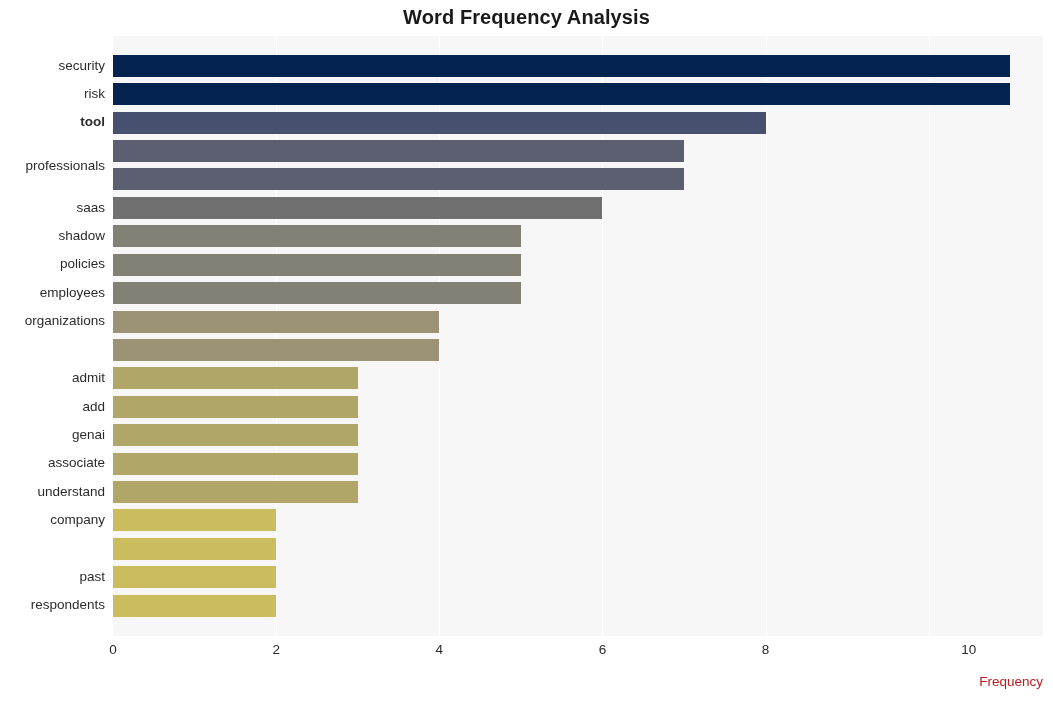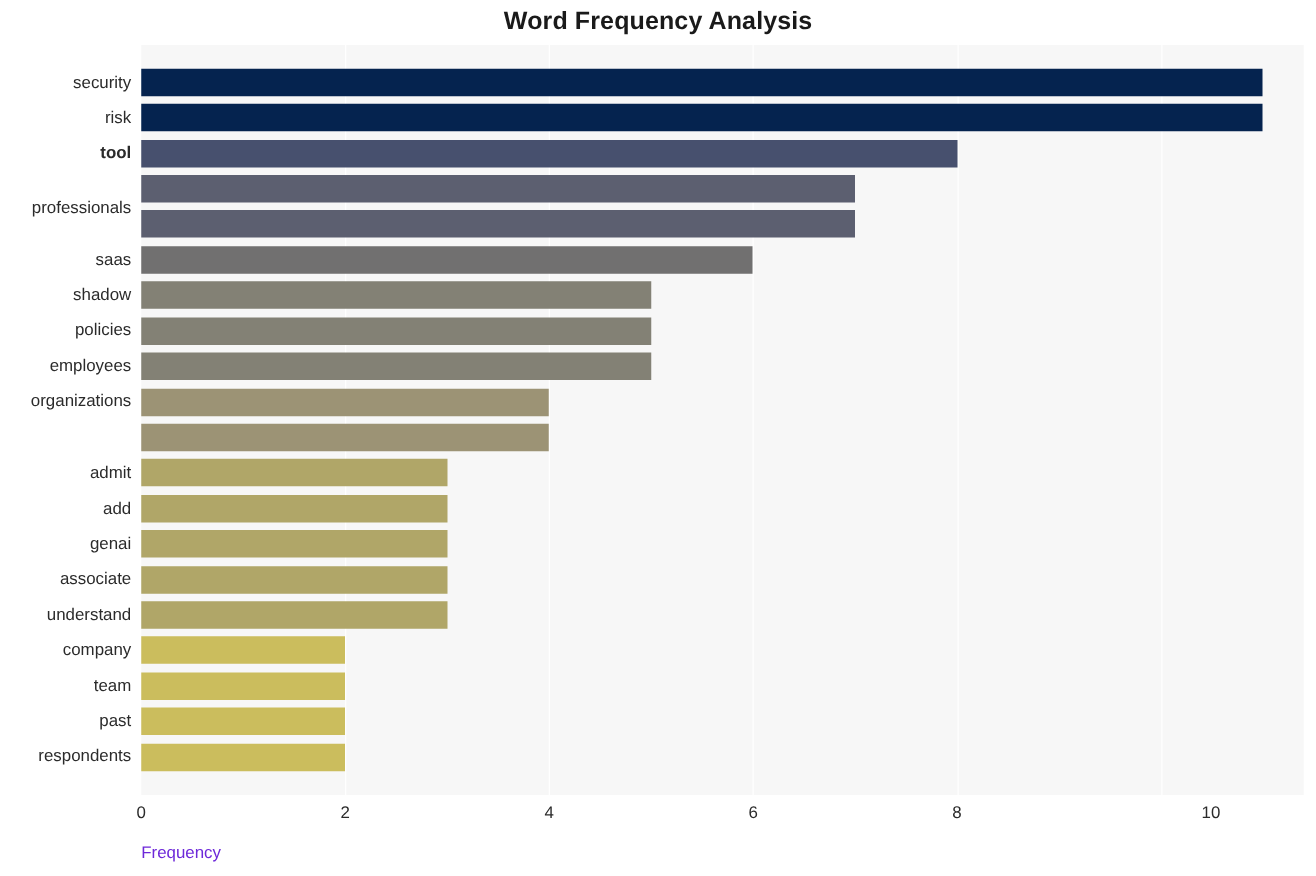--- a/index.html
+++ b/index.html
@@ -102,23 +102,23 @@
     top: 6px;
     transform: translateX(-50%);
     font-size: 13.5px;
     color: #2b2b2b;
   }
   .xaxis-title {
     position: absolute;
     top: 674px;
     left: 113px;
     width: 930px;
-    text-align: left;
+    text-align: right;
     font-size: 13.5px;
-    color: #6d28d9;
+    color: #b91c1c;
   }
 </style>
 </head>
 <body>
 
 <div id="chart-root">
 
   <div class="chart-title">Word Frequency Analysis</div>
 
   <div class="plot-area">
@@ -202,21 +202,20 @@
       <div class="ylabel" style="top: 214.489px; height: 28.4091px; line-height: 28.4091px;">policies</div>
       <div class="ylabel" style="top: 186.08px; height: 28.4091px; line-height: 28.4091px;">shadow</div>
       <div class="ylabel" style="top: 242.898px; height: 28.4091px; line-height: 28.4091px;">employees</div>
       <div class="ylabel" style="top: 271.307px; height: 28.4091px; line-height: 28.4091px;">organizations</div>
       <div class="ylabel" style="top: 328.125px; height: 28.4091px; line-height: 28.4091px;">admit</div>
       <div class="ylabel" style="top: 384.943px; height: 28.4091px; line-height: 28.4091px;">genai</div>
       <div class="ylabel" style="top: 356.534px; height: 28.4091px; line-height: 28.4091px;">add</div>
       <div class="ylabel" style="top: 413.352px; height: 28.4091px; line-height: 28.4091px; padding-left: 20px;">associate</div>
       <div class="ylabel" style="top: 441.761px; height: 28.4091px; line-height: 28.4091px;">understand</div>
       <div class="ylabel" style="top: 470.17px; height: 28.4091px; line-height: 28.4091px;">company</div>
-      <div class="ylabel" style="top: 498.58px; height: 28.4091px; line-height: 28.4091px;">team</div>
       <div class="ylabel" style="top: 526.989px; height: 28.4091px; line-height: 28.4091px;">past</div>
       <div class="ylabel" style="top: 555.398px; height: 28.4091px; line-height: 28.4091px;">respondents</div>
     </div>
 
   <div class="xtick-layer" id="xtick-layer">
       <div class="xtick" style="left: 0px;">0</div>
       <div class="xtick" style="left: 163.158px;">2</div>
       <div class="xtick" style="left: 326.316px;">4</div>
       <div class="xtick" style="left: 489.474px;">6</div>
       <div class="xtick" style="left: 652.632px;">8</div>

